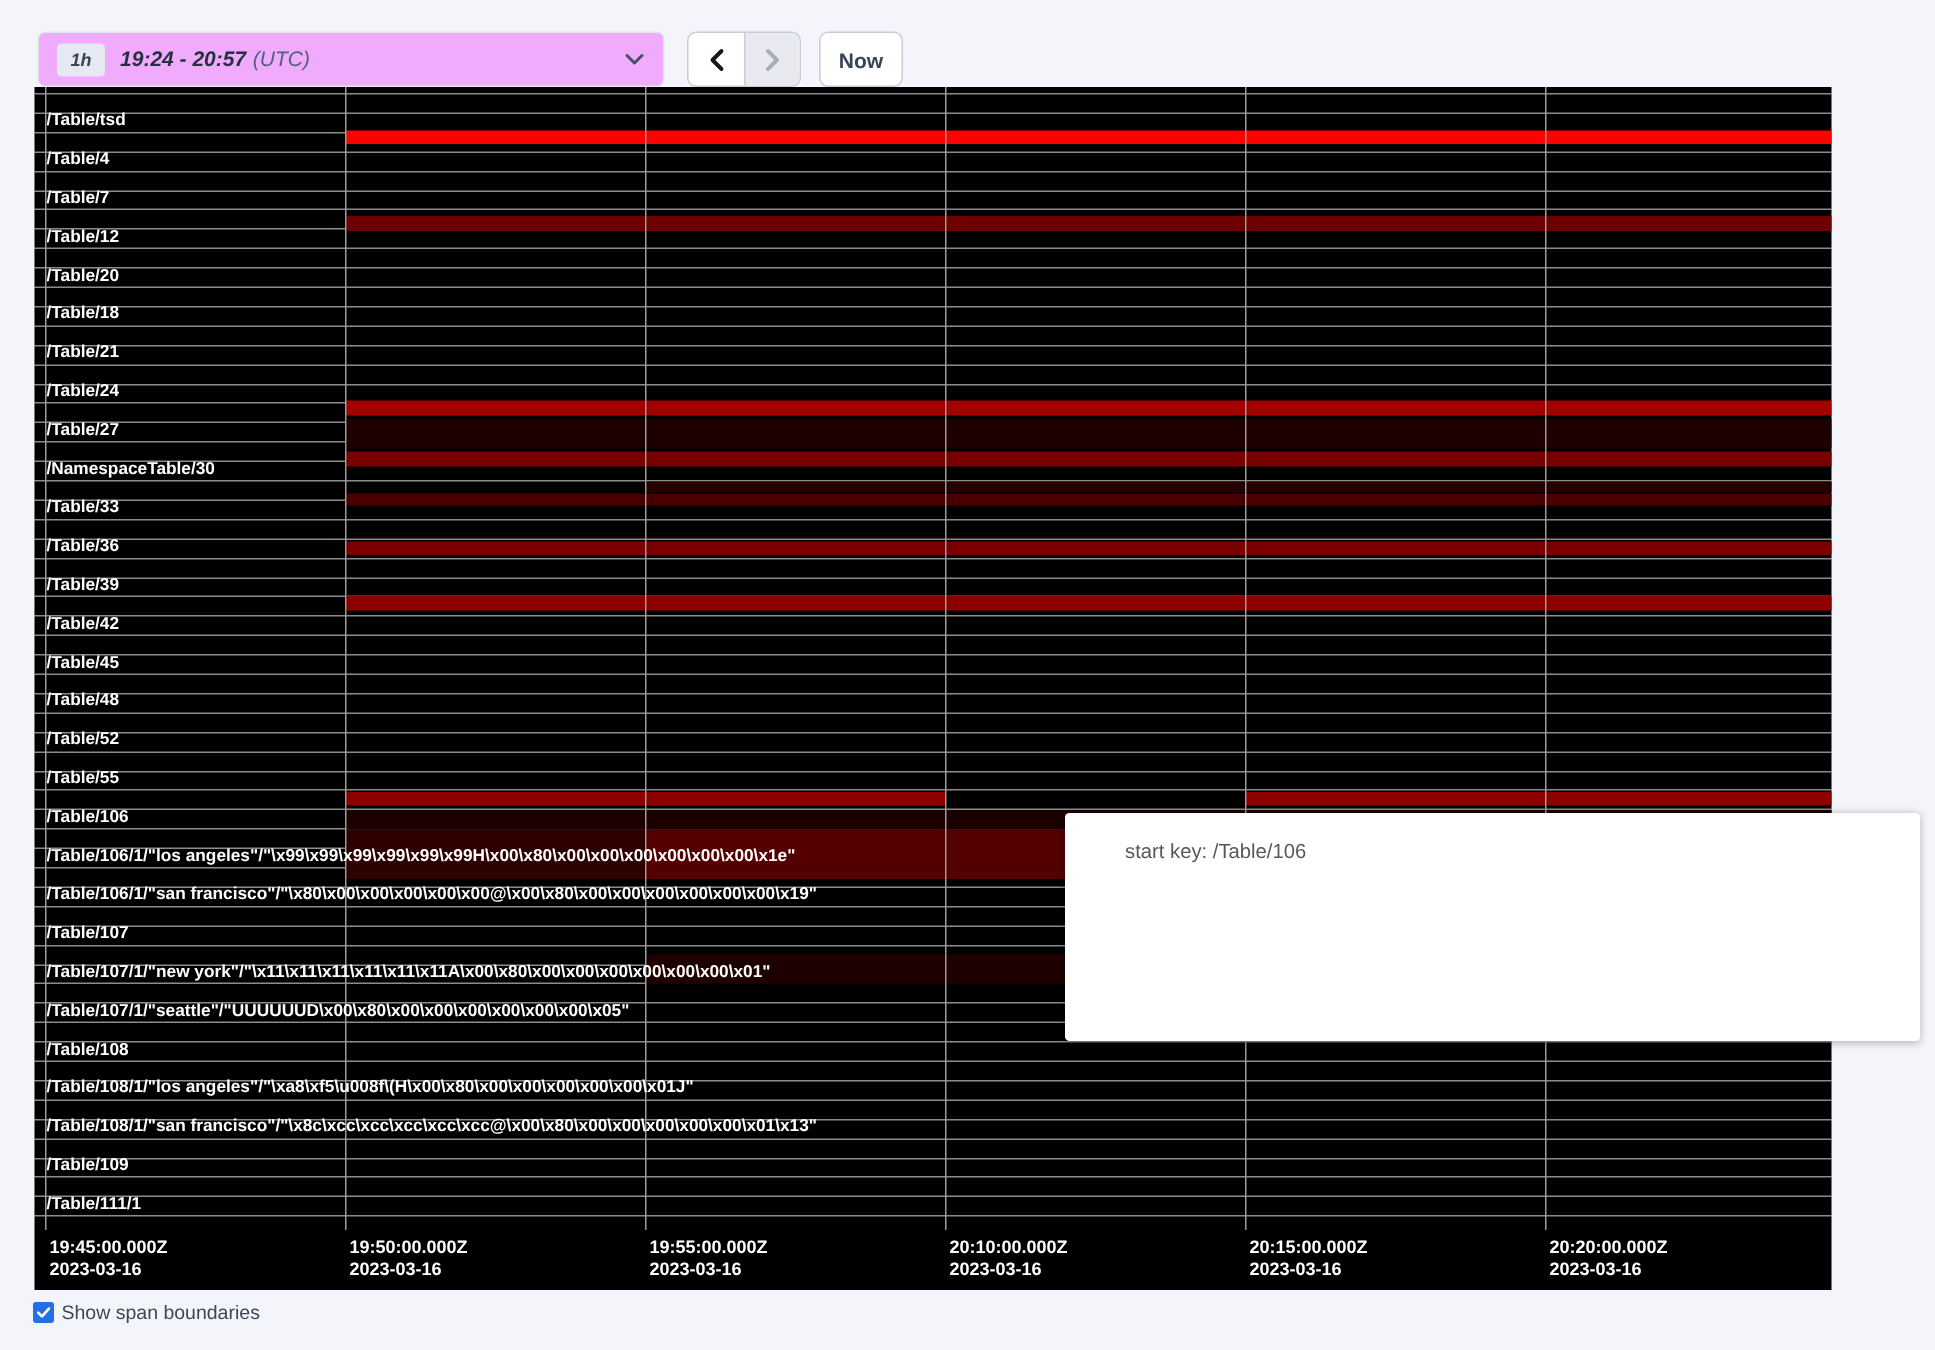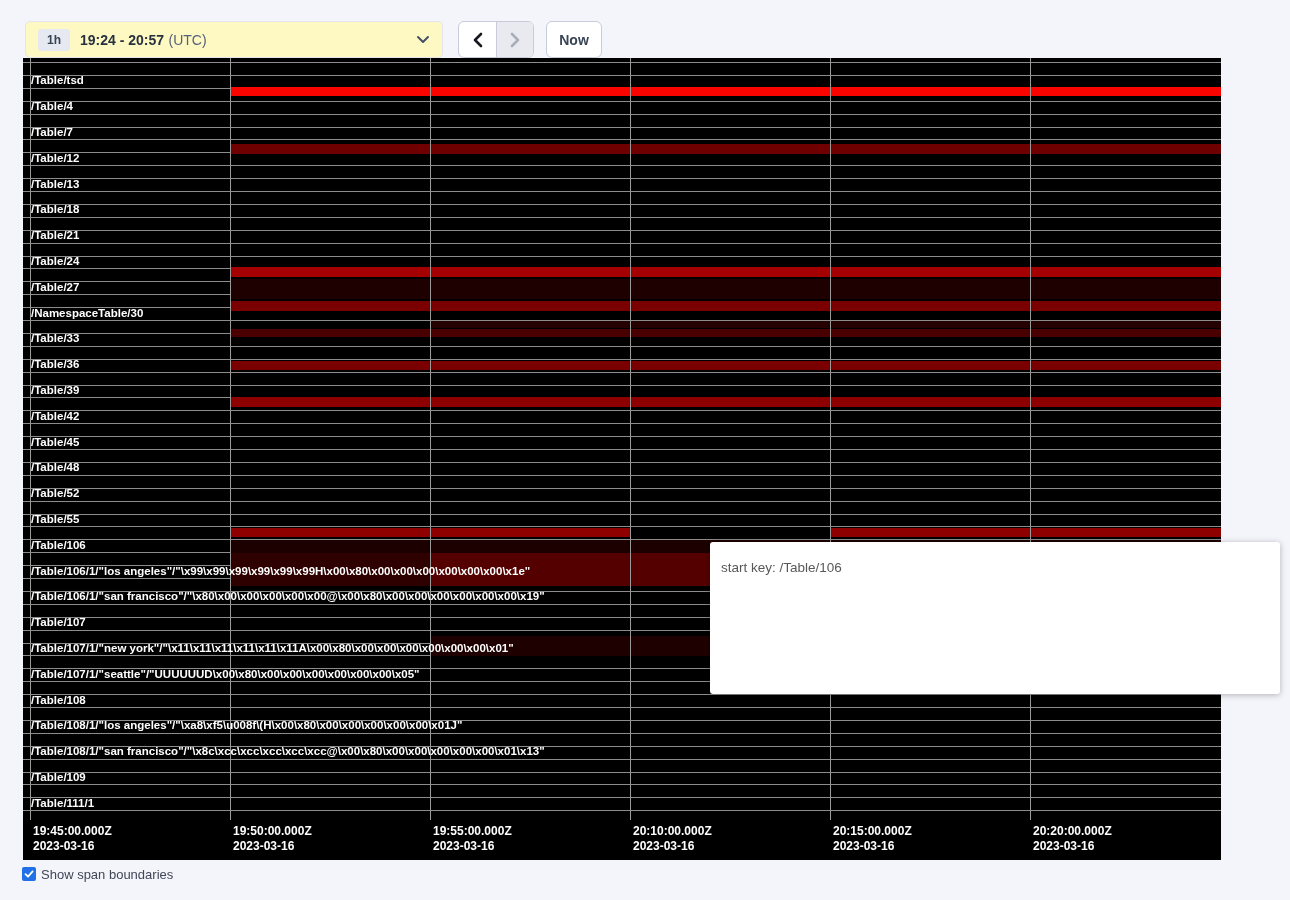--- a/index.html
+++ b/index.html
@@ -6,22 +6,22 @@
   html,body { margin:0; padding:0; }
   body {
     width:1290px; height:900px; position:relative; overflow:hidden;
     background:#f4f5fa;
     font-family:"Liberation Sans", sans-serif;
   }
 
   
   .toolbar { position:absolute; left:25px; top:21px; height:37px; display:flex; align-items:stretch; }
   .time-selector{
-    width:418px; background:#fef9c3; border:1px solid #e3e4ec; border-radius:5px;
-    display:flex; align-items:center; padding:0 12px; gap:10px; cursor:pointer;
+    width:418px; background:#f0abfc; border:1px solid #e3e4ec; border-radius:5px;
+    display:flex; align-items:center; padding:0 12px; gap:10px; cursor:pointer;font-style:italic;
   }
   .tw-badge{ background:#e6e9f2; color:#394455; font-size:12px; font-weight:700;
     padding:4px 9px; border-radius:3px; }
   .range-text{ font-size:14px; font-weight:700; color:#27303f; }
   .zone-text{ font-size:14px; font-weight:400; color:#55617a; }
   .chev-down{ margin-left:auto; display:flex; align-items:center; }
 
   .nav-group{ margin-left:15px; display:flex; border:1px solid #c8ccda; border-radius:6px;
     overflow:hidden; background:#fff; }
   .nav-btn{ width:37px; display:flex; align-items:center; justify-content:center; cursor:pointer; }
@@ -37,25 +37,25 @@
   .vline{ position:absolute; top:0; width:1px; height:762px; background:#9a9a9a; z-index:3; }
   .band{ position:absolute; z-index:2; }
   .span-label{ position:absolute; left:8px; z-index:4; color:#fff; font-size:11.5px; font-weight:700;
     white-space:nowrap; line-height:13px; }
   .x-label{ position:absolute; top:766px; z-index:4; color:#fff; font-size:12px; font-weight:700;
     line-height:15px; white-space:nowrap; }
 
   
   .tooltip{ position:absolute; left:710px; top:542px; width:570px; height:152px; z-index:10;
     background:#fff; border-radius:3px; box-shadow:0 1px 6px rgba(0,0,0,0.28);
-    padding:17px 11px; }
+    padding:17px 40px; }
   .tooltip-line{ font-size:13.5px; color:#585858; line-height:18px; margin:0 0 16px 0; white-space:nowrap; }
 
   
-  .footer{ position:absolute; left:22px; top:867px; display:flex; align-items:flex-start; gap:5px; }
+  .footer{ position:absolute; left:22px; top:867px; display:flex; align-items:center; gap:5px; }
   .checkbox{ width:14px; height:14px; background:#2170e8; border-radius:2px; color:#fff;
     font-size:11px; font-weight:700; display:flex; align-items:center; justify-content:center; cursor:pointer; }
   .footer-label{ font-size:13px; color:#3f4656; }
 </style>
 </head>
 <body>
 
 <div class="toolbar">
   <div class="time-selector">
     <span class="tw-badge">1h</span>
@@ -164,21 +164,21 @@
     <div class="vline" style="left: 7px; background: rgb(154, 154, 154);"></div>
     <div class="vline" style="left: 207px; background: rgb(154, 154, 154);"></div>
     <div class="vline" style="left: 407px; background: rgb(154, 154, 154);"></div>
     <div class="vline" style="left: 607px; background: rgb(154, 154, 154);"></div>
     <div class="vline" style="left: 807px; background: rgb(154, 154, 154);"></div>
     <div class="vline" style="left: 1007px; background: rgb(154, 154, 154);"></div>
     <div class="span-label" style="top: 16.3px;">/Table/tsd</div>
     <div class="span-label" style="top: 42.1px;">/Table/4</div>
     <div class="span-label" style="top: 67.9px;">/Table/7</div>
     <div class="span-label" style="top: 93.7px;">/Table/12</div>
-    <div class="span-label" style="top: 119.5px;">/Table/13</div>
+    <div class="span-label" style="top: 119.5px;">/Table/20</div>
     <div class="span-label" style="top: 145.3px;">/Table/18</div>
     <div class="span-label" style="top: 171.1px;">/Table/21</div>
     <div class="span-label" style="top: 196.9px;">/Table/24</div>
     <div class="span-label" style="top: 222.7px;">/Table/27</div>
     <div class="span-label" style="top: 248.5px;">/NamespaceTable/30</div>
     <div class="span-label" style="top: 274.3px;">/Table/33</div>
     <div class="span-label" style="top: 300.1px;">/Table/36</div>
     <div class="span-label" style="top: 325.9px;">/Table/39</div>
     <div class="span-label" style="top: 351.7px;">/Table/42</div>
     <div class="span-label" style="top: 377.5px;">/Table/45</div>

